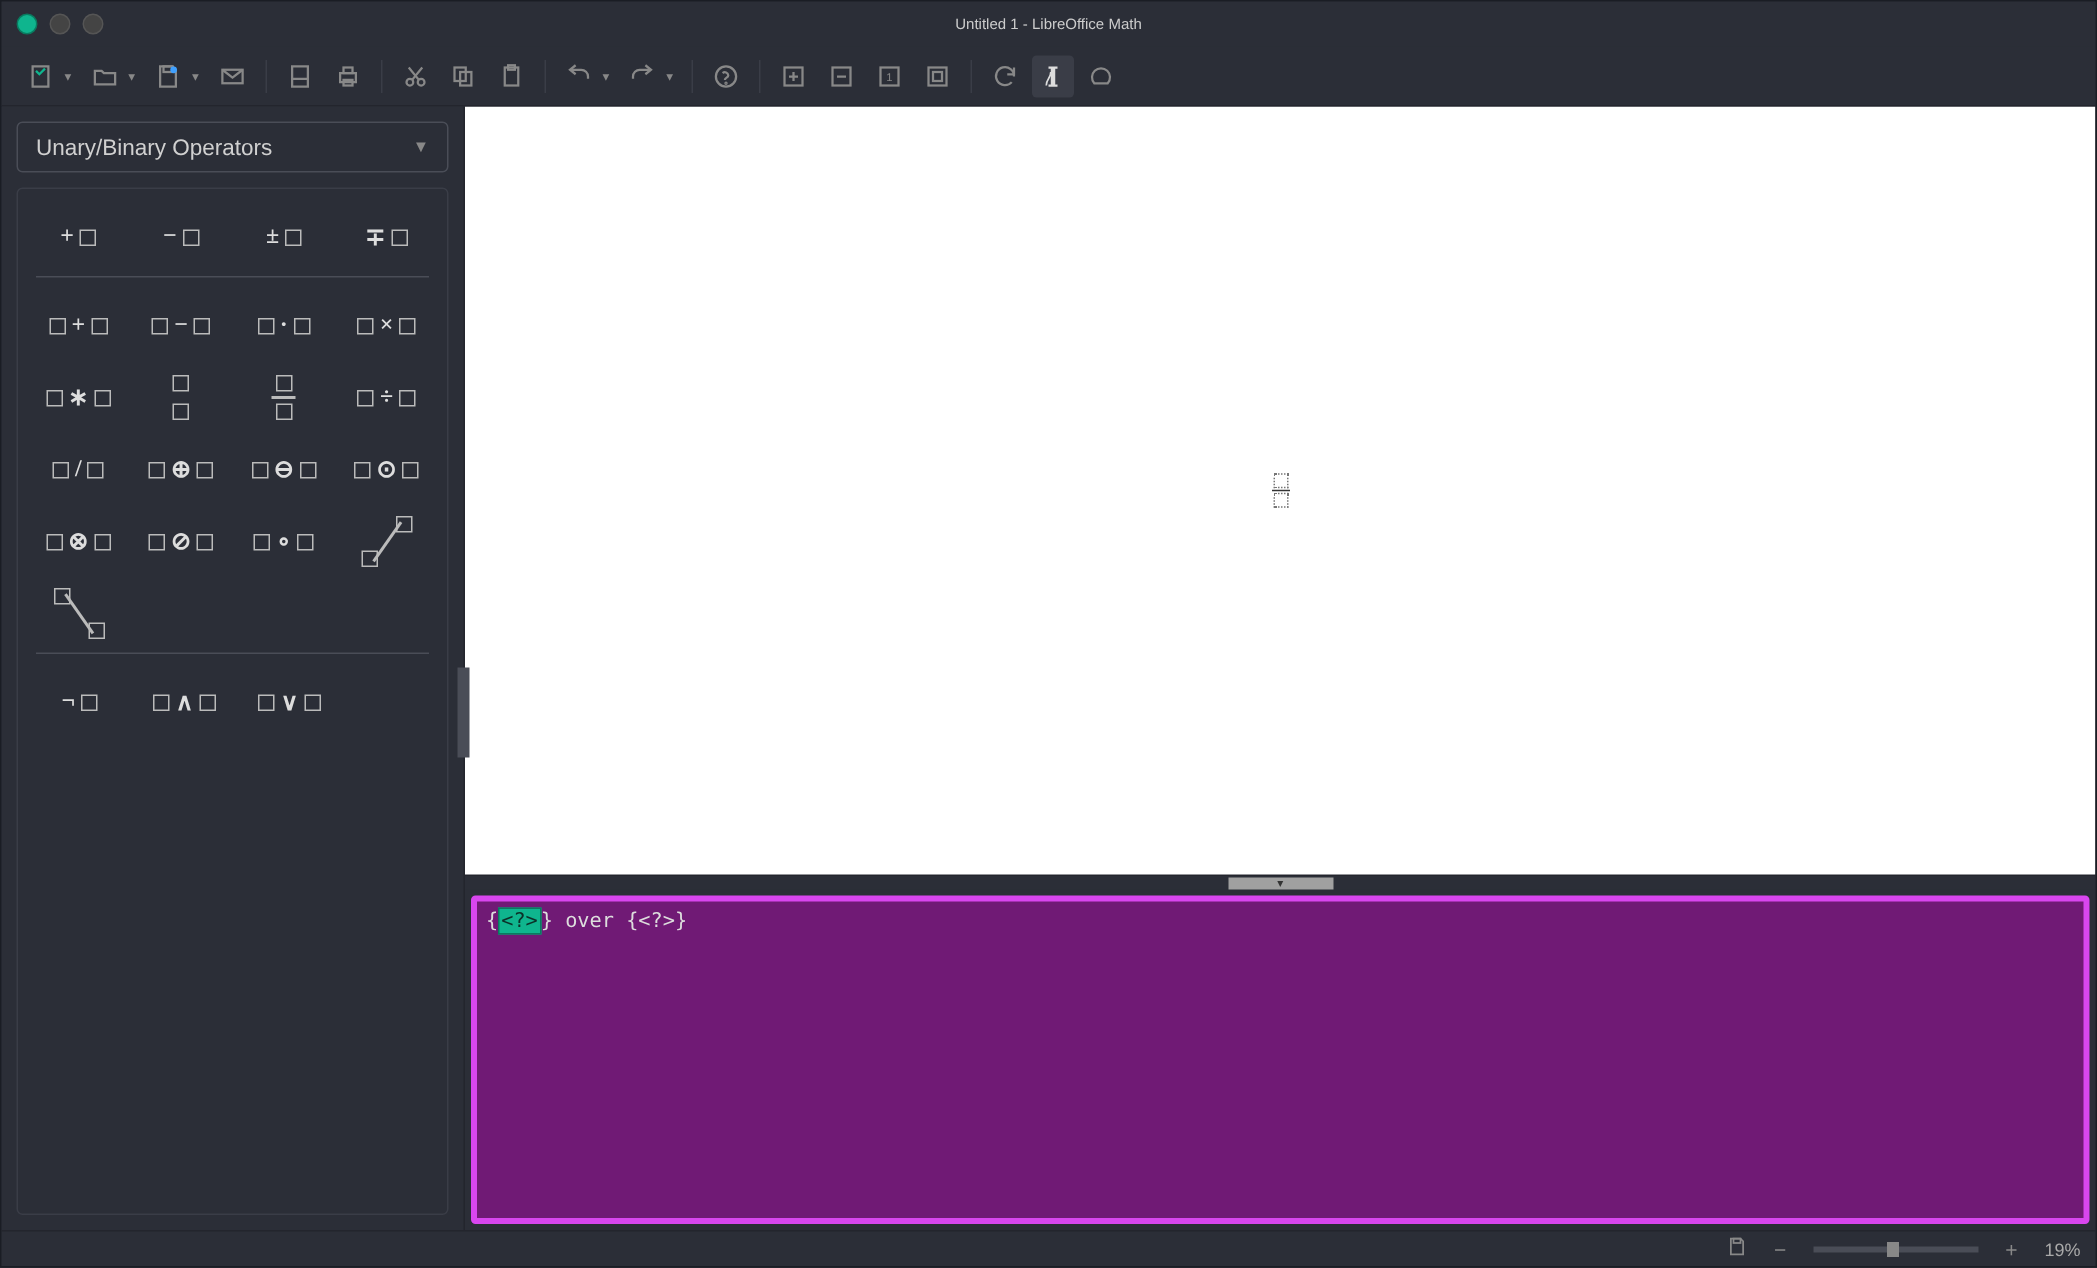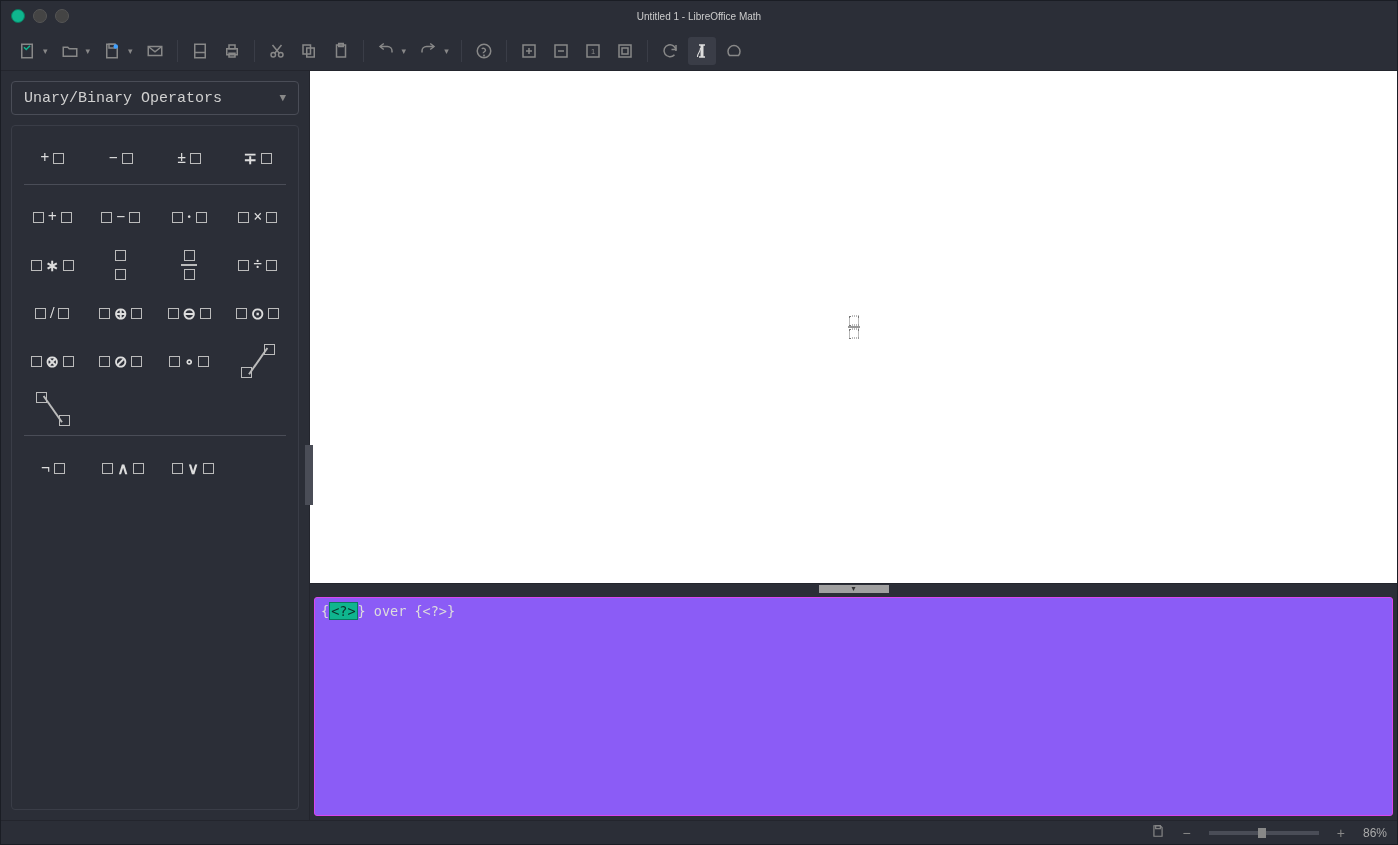--- a/index.html
+++ b/index.html
@@ -78,21 +78,20 @@
   background: #2b2e37;
   border: 1px solid #4a4d57;
   border-radius: 4px;
   display: flex;
   align-items: center;
   padding: 0 12px;
   justify-content: space-between;
   font-size: 15px;
   color: #d0d0d0;
   margin-bottom: 10px;
-  font-family: Liberation Mono, monospace;
 }
 .category-select .chev { font-size: 11px; color: #888; }
 .elements-panel {
   flex: 1;
   border: 1px solid #3a3d47;
   border-radius: 4px;
   background: #2b2e37;
   padding: 8px 6px;
   overflow: hidden;
 }
@@ -179,22 +178,22 @@
   justify-content: center;
   border-top: 1px solid #23252d;
 }
 .splitter .handle {
   width: 70px; height: 8px; background: #a0a0a0;
   display:flex; align-items:center; justify-content:center;
   font-size:8px; color:#333;
 }
 .editor {
   flex: 1;
-  background: #8b5cf6;
-  border: 1px solid #d946ef;
+  background: #701a75;
+  border: 4px solid #d946ef;
   border-radius: 3px;
   margin: 4px;
   padding: 4px 6px;
   font-family: "DejaVu Sans Mono", monospace;
   font-size: 13.5px;
   line-height: 18px;
   color: #ddd;
 }
 .editor .sel {
   background: #0fb58e;
@@ -596,16 +595,16 @@
     <svg viewBox="0 0 24 24" fill="none" stroke="#888" stroke-width="2">
         <path d="M5 3h11l3 3v15H5z"></path>
         <rect x="8" y="3" width="8" height="5"></rect>
       </svg>
   </span>
   <span class="zoom-btn">−</span>
   <div class="zoom-slider">
       <div class="thumb"></div>
     </div>
   <span class="zoom-btn">+</span>
-  <span>86%</span>
+  <span>19%</span>
 </div>
 
 <div class="panel-splitter"></div>
 
 </body></html>

